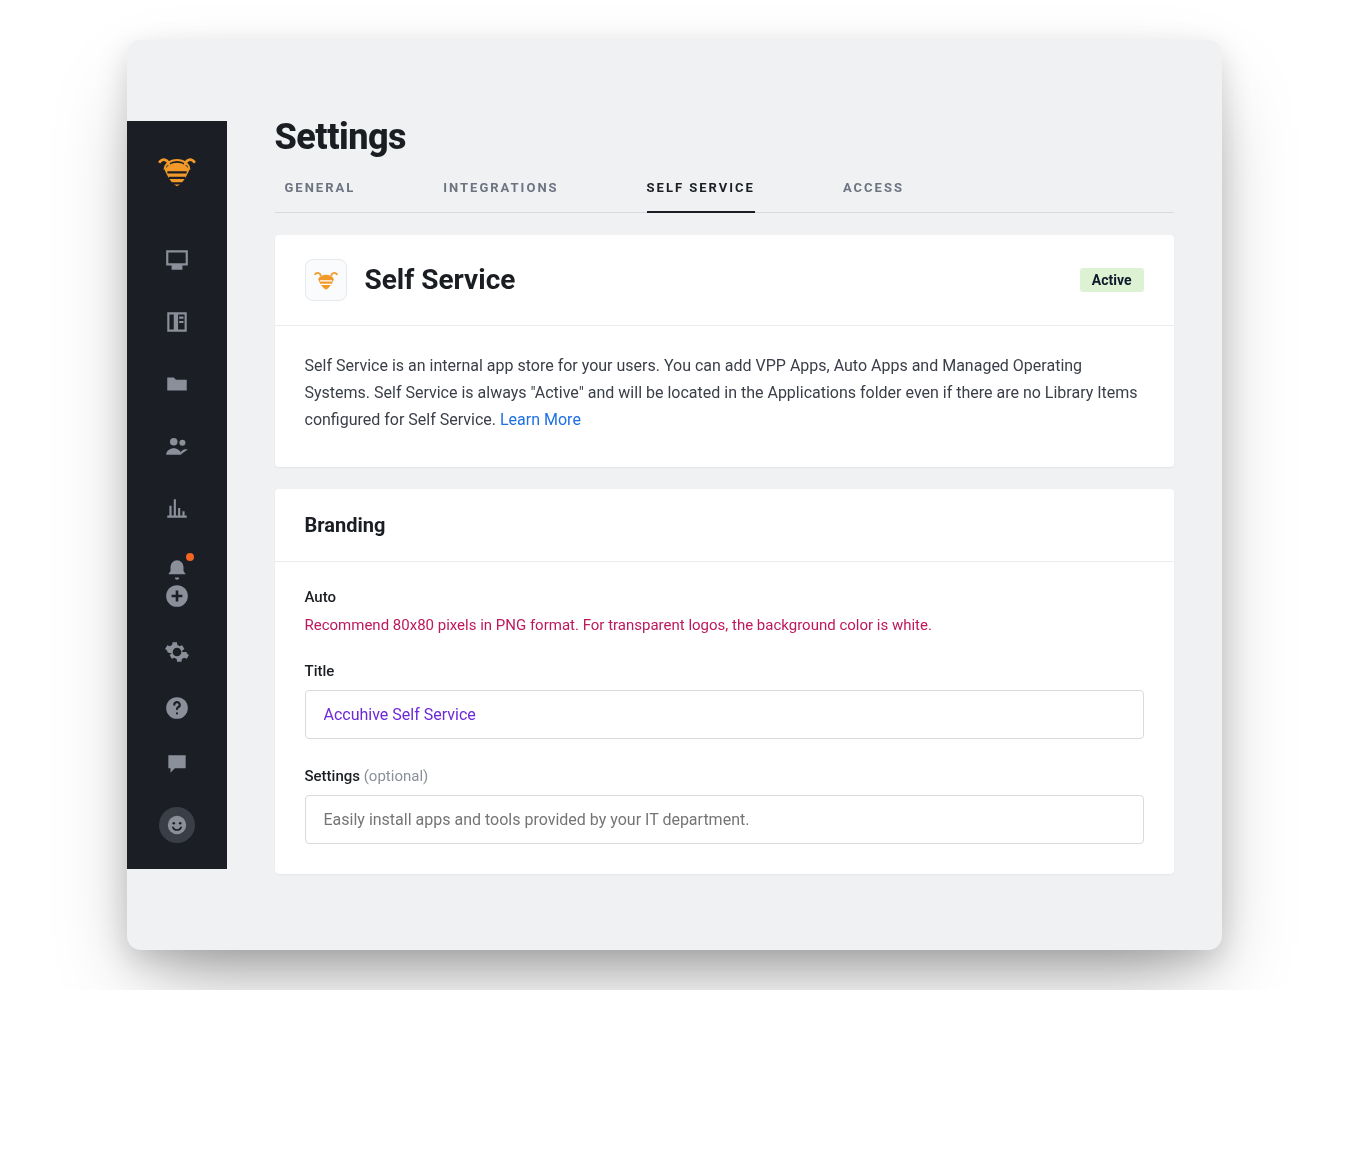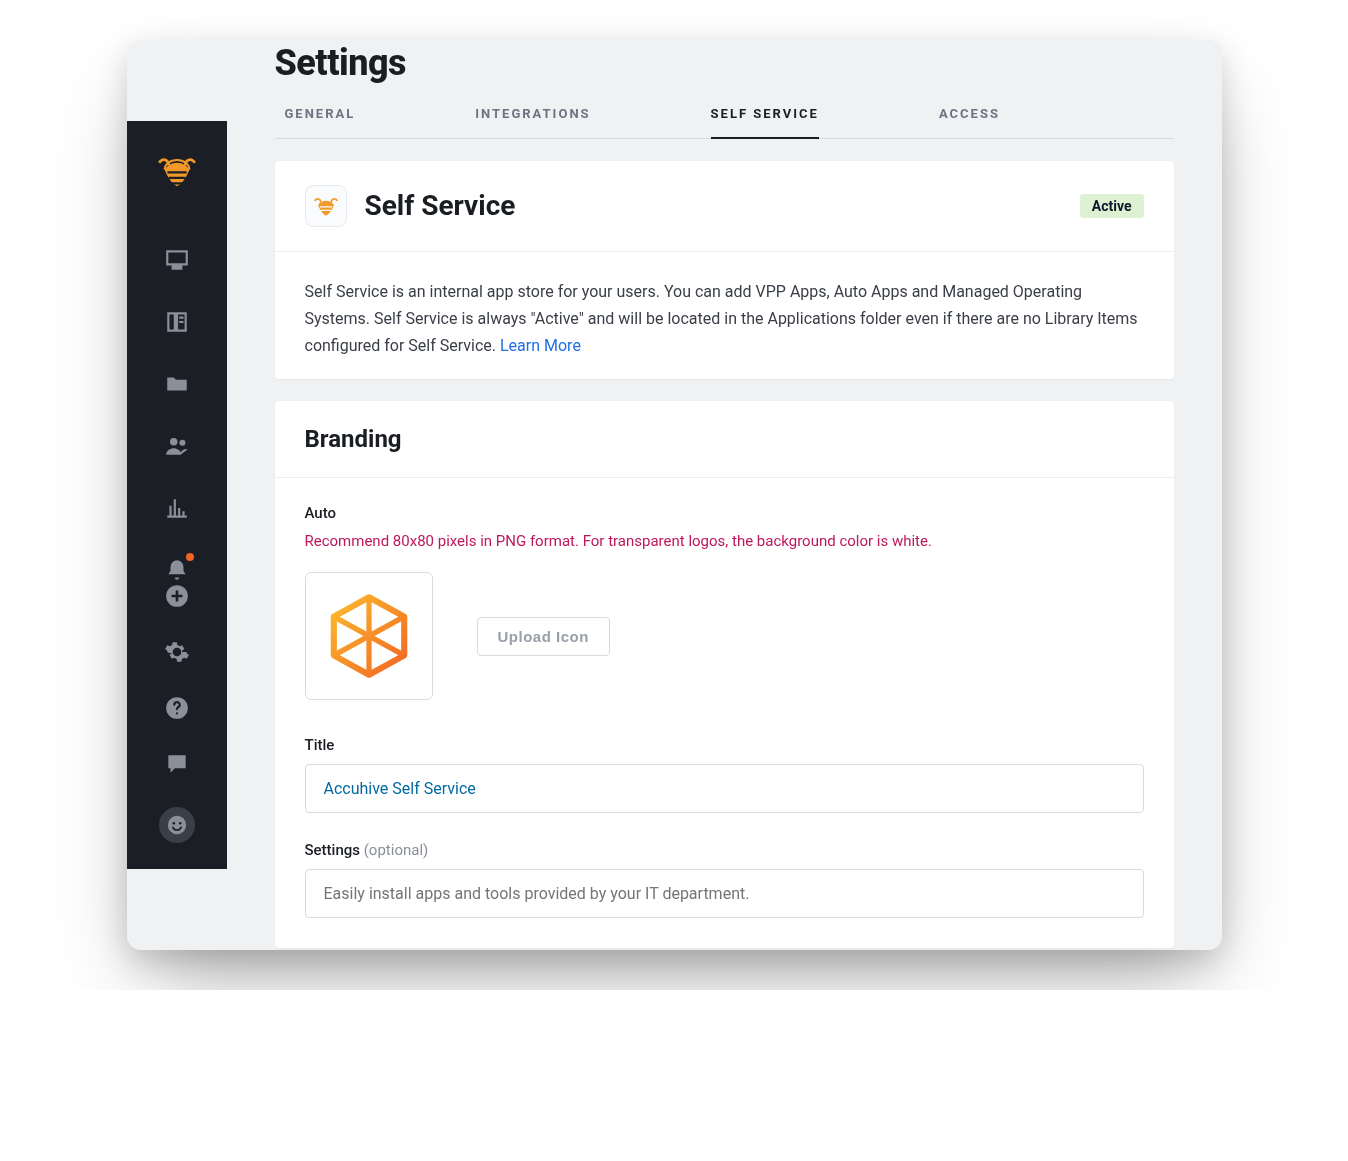--- a/index.html
+++ b/index.html
@@ -86,21 +86,21 @@
     }
     .page-pad { padding: 30px 48px 30px 48px; }
     h1.page-title {
       font-size: 36px;
       font-weight: 800;
       letter-spacing: -0.5px;
       margin-bottom: 22px;
     }
     .tabs {
       display: flex;
-      gap: 120px;
+      gap: 88px;
       border-bottom: 1px solid #d7dade;
       padding-left: 10px;
     }
     .tab {
       text-transform: uppercase;
       letter-spacing: 2px;
       font-size: 13px;
       font-weight: 700;
       color: #6d7380;
       padding: 0 0 16px 0;
@@ -144,28 +144,28 @@
     }
     .badge {
       background: #dcf2d2;
       color: #0f172a;
       font-weight: 700;
       font-size: 14px;
       padding: 4px 12px;
       border-radius: 3px;
     }
     .card-body {
-      padding: 26px 30px 20px;
+      padding: 26px 30px 34px;
       font-size: 16px;
       line-height: 1.7;
       color: #3a3e47;
     }
     .card-body a { color: #1f6fe5; text-decoration: none; }
     .section-title {
-      font-size: 24px;
+      font-size: 20px;
       font-weight: 700;
       padding: 24px 30px;
       border-bottom: 1px solid #ecedef;
     }
     .form-pad { padding: 26px 30px 30px; }
     .form-label {
       font-size: 15px;
       font-weight: 500;
       color: #1a1d21;
       margin-bottom: 10px;
@@ -203,21 +203,21 @@
       font-weight: 700;
       letter-spacing: 0.5px;
       cursor: pointer;
     }
     .text-input {
       width: 100%;
       padding: 14px 18px;
       border: 1px solid #d7dade;
       border-radius: 4px;
       font-size: 16px;
-      color: #0369a1;
+      color: #6d28d9;
       background: #ffffff;
       font-family: inherit;
     }
     .field-block { margin-bottom: 28px; }
   </style>
 </head>
 <body>
 
 <div class="app">
 
@@ -337,35 +337,20 @@
         </div>
       </section>
 
       <section class="card">
         <div class="section-title">Branding</div>
         <div class="form-pad">
 
           <div class="field-block">
             <label class="form-label">Auto</label>
             <p class="help-text">Recommend 80x80 pixels in PNG format. For transparent logos, the background color is white.</p>
-            <div class="logo-row">
-              <div class="logo-preview">
-                <svg width="88" height="88" viewBox="0 0 100 100">
-                  <defs>
-                    <linearGradient id="hexgrad" x1="0" y1="0" x2="1" y2="1">
-                      <stop offset="0%" stop-color="#fdbb2d"></stop>
-                      <stop offset="100%" stop-color="#f26522"></stop>
-                    </linearGradient>
-                  </defs>
-                  <polygon points="50,6 90,28 90,72 50,94 10,72 10,28" fill="none" stroke="url(#hexgrad)" stroke-width="7" stroke-linejoin="round"></polygon>
-                  <path d="M50 6 L50 94 M10 28 L90 72 M90 28 L10 72" stroke="url(#hexgrad)" stroke-width="6"></path>
-                </svg>
-              </div>
-              <button class="upload-btn">Upload Icon</button>
-            </div>
           </div>
 
           <div class="field-block">
             <label class="form-label">Title</label>
             <input type="text" class="text-input" value="Accuhive Self Service" style="">
           </div>
 
           <div class="field-block" style="margin-bottom:0">
             <label class="form-label">
               <span>Settings </span><span class="muted-label">(optional)</span>

